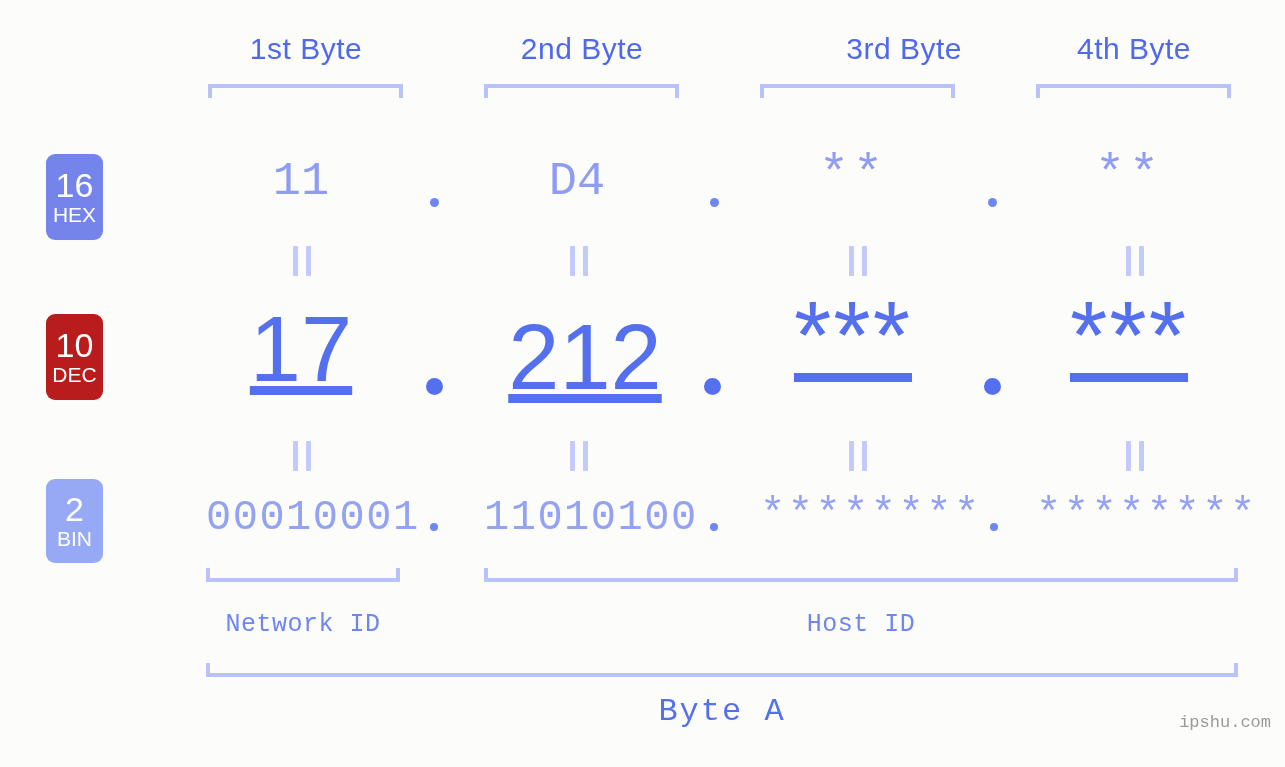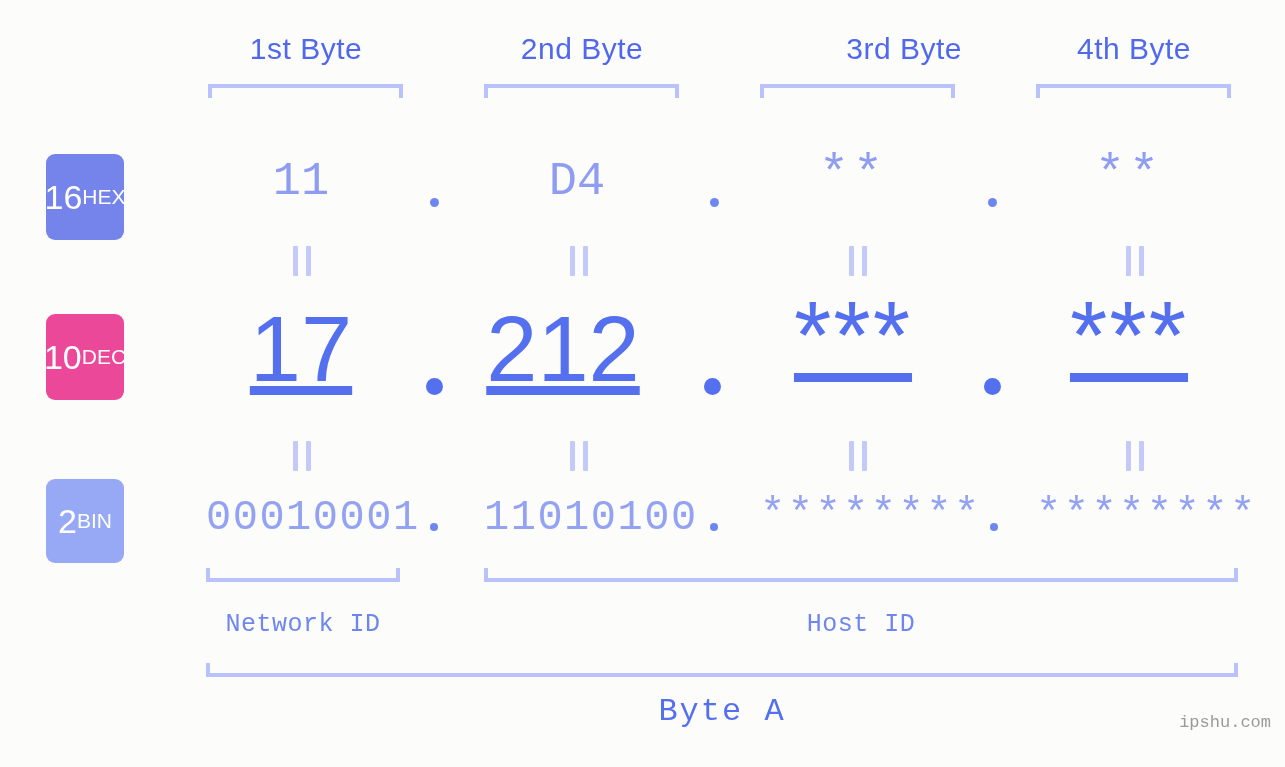--- a/index.html
+++ b/index.html
@@ -46,42 +46,43 @@
     border-bottom: 4px solid #b9c2fb;
     border-left: 4px solid #b9c2fb;
     border-right: 4px solid #b9c2fb;
     box-sizing: border-box;
   }
 
   
   .badge {
     position: absolute;
     left: 46px;
-    width: 78px;
+    width: 57px;
     border-radius: 9px;
     color: #ffffff;
     text-align: center;
     display: flex;
+    flex-direction: column;
     align-items: center;
     justify-content: center;
     line-height: 1;
     box-sizing: border-box;
   }
   .badge .badge-num {
     font-size: 34px;
     line-height: 36px;
     font-weight: 400;
   }
   .badge .badge-label {
     font-size: 21px;
     line-height: 24px;
     font-weight: 400;
   }
   #badge-hex { top: 154px; height: 86px; background: #7584ea; }
-  #badge-dec { top: 314px; height: 86px; background: #ec4899; }
+  #badge-dec { top: 314px; height: 86px; background: #b91c1c; }
   #badge-bin { top: 479px; height: 84px; background: #97a8f4; }
 
   
   .cell {
     position: absolute;
     text-align: center;
     white-space: nowrap;
   }
 
   .row-hex .cell {
@@ -235,21 +236,21 @@
     <span></span>
       <span></span>
   </div>
   <div class="equiv" style="left:1126px; top:246px;">
     <span></span>
       <span></span>
   </div>
 
   <div class="row-dec">
     <div class="cell" style="left:206px; width:190px;">17</div>
-    <div class="cell" style="left:468px; width:190px;">212</div>
+    <div class="cell" style="left:490px; width:190px;margin-top:8px;">212</div>
     <div class="cell ast" style="left:758px; width:190px;">***</div>
     <div class="cell ast" style="left:1034px; width:190px;">***</div>
 
     <div class="dot dec-dot" style="left:426px;"></div>
     <div class="dot dec-dot" style="left:704px;"></div>
     <div class="dot dec-dot" style="left:984px;"></div>
   </div>
 
   <div class="equiv" style="left:293px; top:441px;">
     <span></span>

